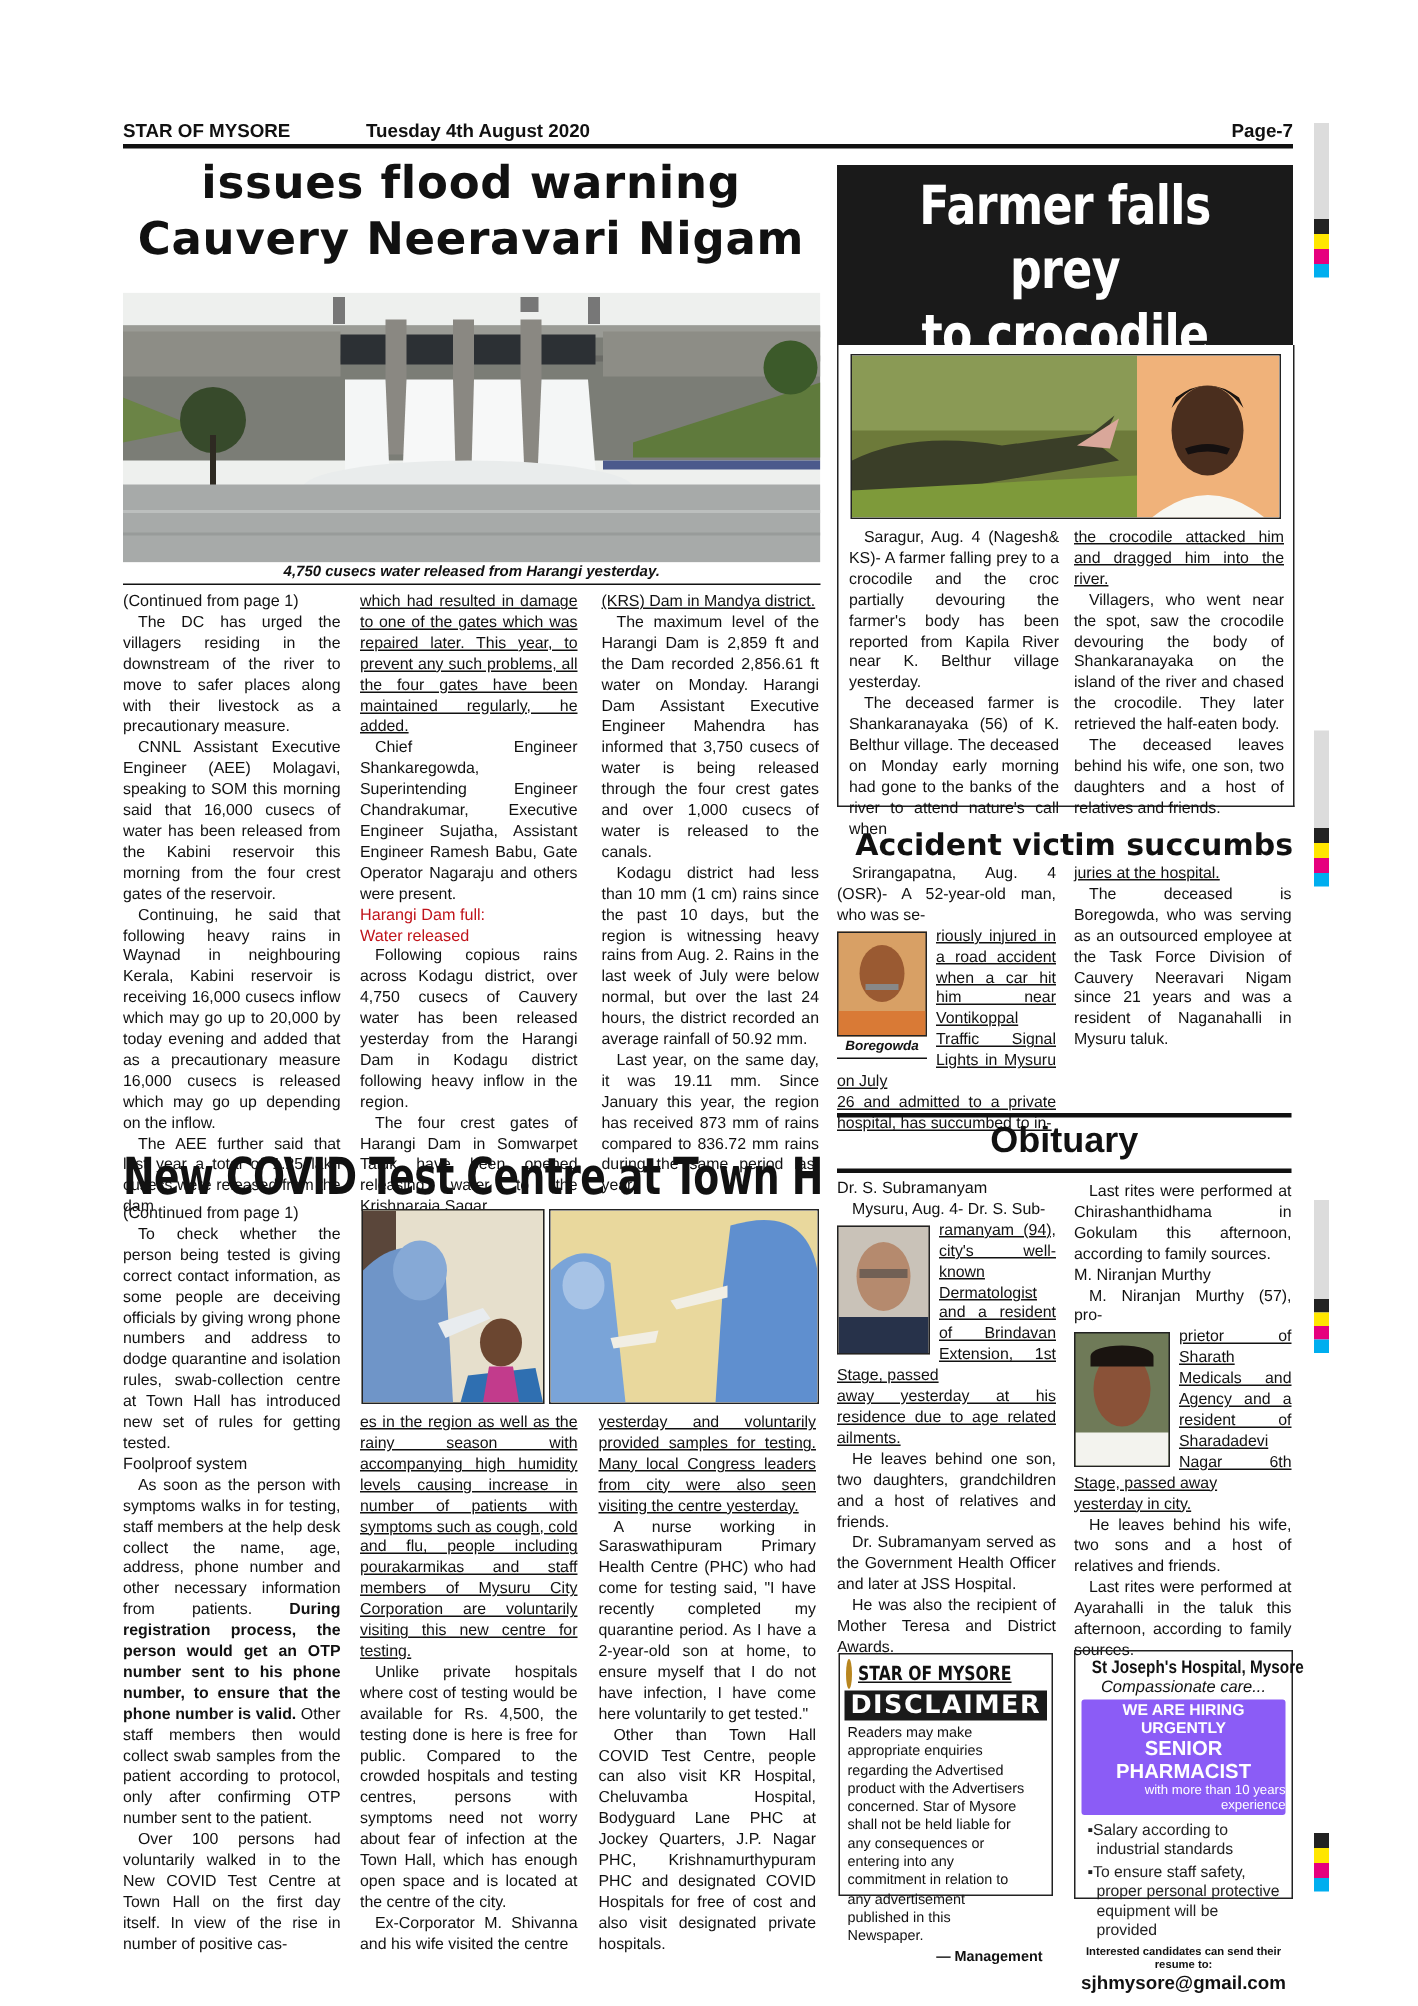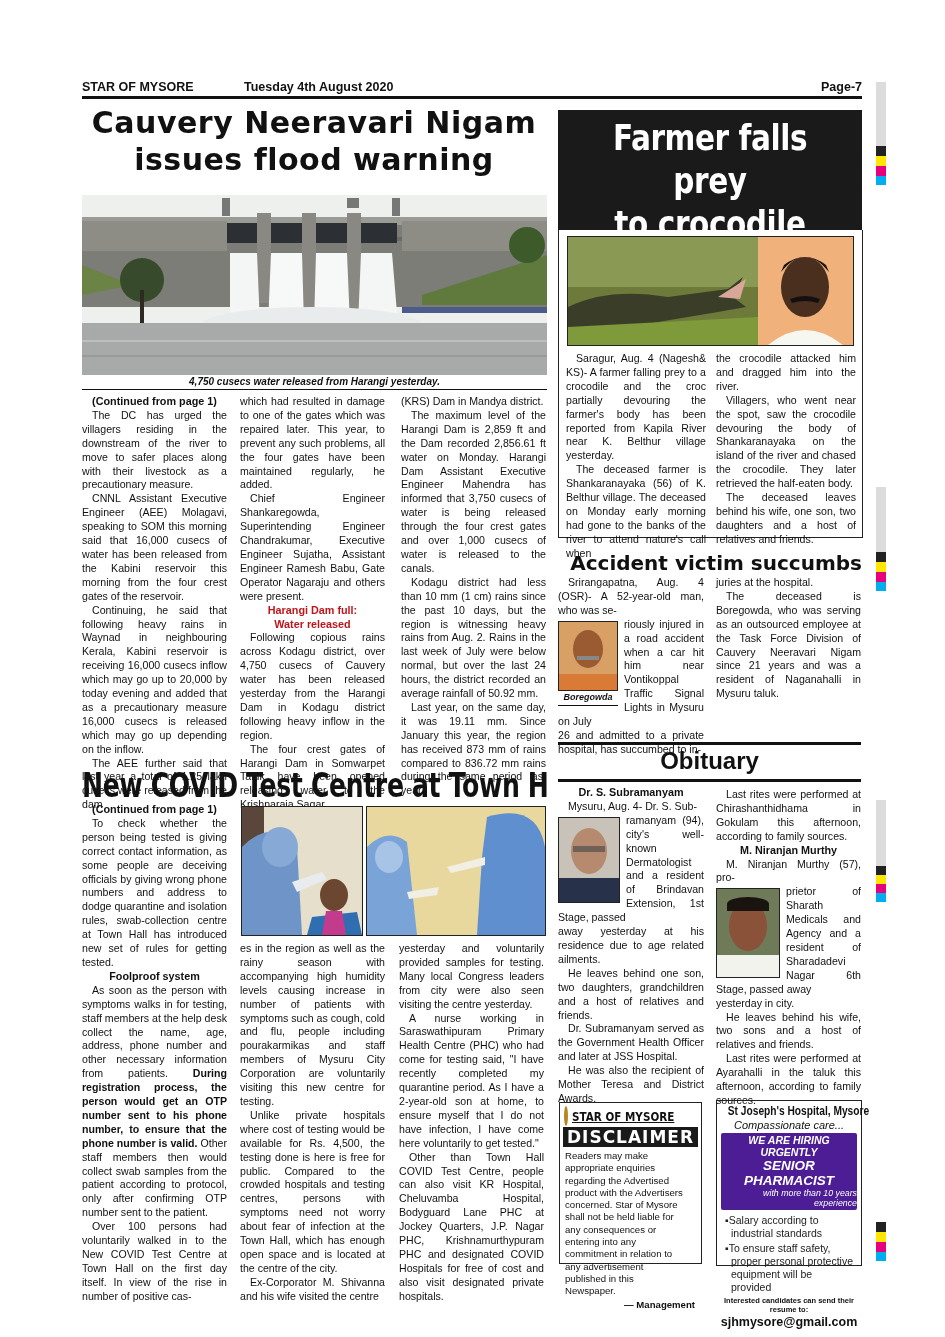--- a/index.html
+++ b/index.html
@@ -4,22 +4,22 @@
 <style>
   html, body { margin:0; padding:0; background:#fff; }
   body { width:945px; height:1337px; position:relative; overflow:hidden; font-family:"Liberation Sans", sans-serif; color:#111; }
   .abs { position:absolute; }
   .mast { left:82px; top:80px; width:780px; height:16px; font-size:12.5px; font-weight:bold; }
   .mast span { position:absolute; top:0; }
   .mastline { left:82px; top:96px; width:780px; height:3px; background:#111; }
   .h1 { font-family:"DejaVu Sans", sans-serif; font-weight:900; text-align:center; color:#111; letter-spacing:0.5px; }
   .col { font-size:10.6px; line-height:13.9px; text-align:justify; hyphens:none; }
   .col p { margin:0; text-indent:10px; }
-  .col p.ni { text-indent:0; }
-  .sub { text-align:center; font-weight:bold; font-size:10.8px; margin:0; text-indent:0 !important; }
+  .col p.ni { text-indent:0;text-decoration:underline; }
+  .sub { font-weight:normal; font-size:10.8px; margin:0; text-indent:0 !important; }
   .red { color:#c0141b; }
   .photo { border:1px solid #222; overflow:hidden; }
   .blackbox { background:#1a1a1a; color:#fff; }
   .colorbar { width:10px; }
   .ad { border:1px solid #222; }
   .bul { font-size:10.5px; line-height:13px; margin:2px 6px 2px 8px; text-indent:-6px; padding-left:6px; color:#222; }
 </style>
 </head>
 <body>
 
@@ -52,22 +52,22 @@
   <div class="colorbar" style="height:9px;background:#00aeef"></div>
 </div>
 <div class="abs" style="left:876px;top:1222px;">
   <div class="colorbar" style="height:10px;background:#222"></div>
   <div class="colorbar" style="height:10px;background:#ffe600"></div>
   <div class="colorbar" style="height:10px;background:#e6007e"></div>
   <div class="colorbar" style="height:9px;background:#00aeef"></div>
 </div>
 
 <div class="abs h1" style="left:80px;top:104px;width:468px;font-size:30px;line-height:37px;">
+  <div>issues flood warning</div>
   <div>Cauvery Neeravari Nigam</div>
-  <div>issues flood warning</div>
 </div>
 
 <div class="abs" style="left:82px;top:195px;width:465px;height:180px;overflow:hidden;">
   <svg width="465" height="180" viewBox="0 0 465 180">
     <rect width="465" height="180" fill="#eef0ee"></rect>
     <rect x="0" y="22" width="465" height="90" fill="#7b7d76"></rect>
     <rect x="0" y="22" width="465" height="8" fill="#9a9b95"></rect>
     <rect x="0" y="42" width="465" height="4" fill="#6a6b66"></rect>
     <rect x="0" y="26" width="145" height="30" fill="#8d8d86"></rect>
     <rect x="320" y="26" width="145" height="30" fill="#8d8d86"></rect>
@@ -253,21 +253,21 @@
     <div style="font-family:'DejaVu Sans',sans-serif;font-weight:bold;font-size:13px;text-decoration:underline;white-space:nowrap;transform:scaleX(0.8);transform-origin:left center;">STAR OF MYSORE</div>
   </div>
   <div style="background:#1a1a1a;color:#fff;text-align:center;font-family:'DejaVu Sans',sans-serif;font-weight:bold;font-size:17px;line-height:20px;margin:0 3px;letter-spacing:1px;">DISCLAIMER</div>
   <div style="font-size:9.6px;line-height:12.3px;margin:3px 15px 0 5px;">Readers may make appropriate enquiries regarding the Advertised product with the Advertisers concerned. Star of Mysore shall not be held liable for any consequences or entering into any commitment in  relation to any advertisement published in this Newspaper.</div>
   <div style="font-size:9.6px;font-weight:bold;text-align:right;margin:1px 6px 0 0;">— Management</div>
 </div>
 
 <div class="abs ad" style="left:716px;top:1100px;width:144px;height:164px;">
   <div style="text-align:center;font-weight:bold;font-size:12px;margin-top:3px;white-space:nowrap;transform:scaleX(0.85);">St Joseph's Hospital, Mysore</div>
   <div style="text-align:center;font-style:italic;font-size:11px;margin-top:1px;">Compassionate care...</div>
-  <div style="background:#4c1d95;color:#fff;margin:2px 4px 0 4px;border-radius:2px;padding:1px 0 2px 0;font-style:italic;">
+  <div style="background:#8b5cf6;color:#fff;margin:2px 4px 0 4px;border-radius:2px;padding:1px 0 2px 0;">
     <div style="text-align:center;font-weight:bold;font-size:10.5px;">WE ARE HIRING URGENTLY</div>
     <div style="text-align:center;font-weight:bold;font-size:13.5px;">SENIOR PHARMACIST</div>
     <div style="text-align:right;font-size:8.8px;">with more than 10 years experience</div>
   </div>
   <div class="bul" style="margin-top:4px">▪<span>Salary according to industrial standards</span></div>
   <div class="bul">▪<span>To ensure staff safety, proper personal protective equipment will be provided</span></div>
   <div style="text-align:center;font-size:7.5px;font-weight:bold;margin-top:2px;">Interested candidates can send their resume to:</div>
   <div style="text-align:center;font-size:12.5px;font-weight:bold;margin-top:1px;">sjhmysore@gmail.com</div>
 </div>
 

